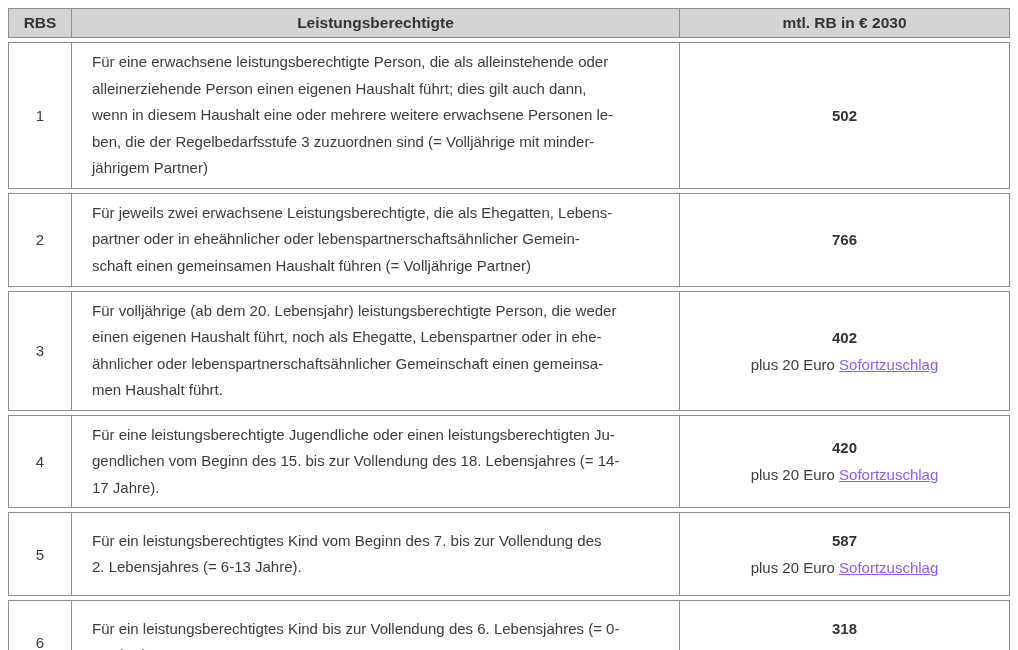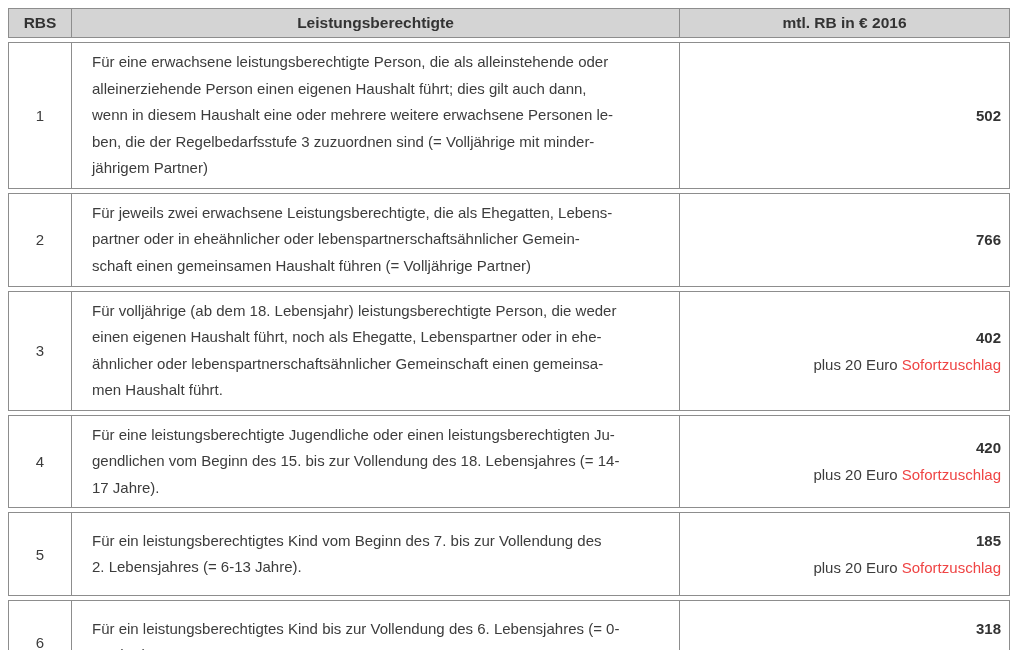--- a/index.html
+++ b/index.html
@@ -48,33 +48,34 @@
     color: #3c3c3c;
   }
   td.desc {
     padding: 6px 18px 6px 20px;
     line-height: 26.5px;
     white-space: pre-line;
     text-align: left;
     margin-top: 48px;
   }
   td.amount {
-    text-align: right;
+    text-align: center;
     line-height: 27px;
     padding: 14px 8px;
   }
   .amount-value {
     font-weight: bold;
     color: #333333;
   }
   .surcharge {
     color: #3c3c3c;
   }
   a.link {
-    color: #ef4444;
+    color: #8b5cf6;
+    text-decoration: underline;
     cursor: pointer;
   }
   tbody tr:nth-child(1) td { height: 144px; }
   tbody tr:nth-child(2) td { height: 94px; }
   tbody tr:nth-child(3) td { height: 118px; }
   tbody tr:nth-child(4) td { height: 92px; }
   tbody tr:nth-child(5) td { height: 65px; }
   tbody tr:nth-child(6) td { height: 72px; }
 </style>
 </head>
@@ -83,21 +84,21 @@
 <table class="rbs-table">
   <colgroup>
     <col class="c1">
     <col class="c2">
     <col class="c3">
   </colgroup>
   <thead>
     <tr>
       <th>RBS</th>
       <th>Leistungsberechtigte</th>
-      <th>mtl. RB in € 2016</th>
+      <th>mtl. RB in € 2030</th>
     </tr>
   </thead>
   <tbody>
     <tr>
       <td class="rbs">1</td>
       <td class="desc">Für eine erwachsene leistungsberechtigte Person, die als alleinstehende oder
 alleinerziehende Person einen eigenen Haushalt führt; dies gilt auch dann,
 wenn in diesem Haushalt eine oder mehrere weitere erwachsene Personen le-
 ben, die der Regelbedarfsstufe 3 zuzuordnen sind (= Volljährige mit minder-
 jährigem Partner)</td>
@@ -111,21 +112,21 @@
       <td class="desc">Für jeweils zwei erwachsene Leistungsberechtigte, die als Ehegatten, Lebens-
 partner oder in eheähnlicher oder lebenspartnerschaftsähnlicher Gemein-
 schaft einen gemeinsamen Haushalt führen (= Volljährige Partner)</td>
       <td class="amount">
         <div class="amount-value">766</div>
         <div class="surcharge"><span></span><a class="link"></a></div>
       </td>
     </tr>
     <tr>
       <td class="rbs">3</td>
-      <td class="desc">Für volljährige (ab dem 18. Lebensjahr) leistungsberechtigte Person, die weder
+      <td class="desc">Für volljährige (ab dem 20. Lebensjahr) leistungsberechtigte Person, die weder
 einen eigenen Haushalt führt, noch als Ehegatte, Lebenspartner oder in ehe-
 ähnlicher oder lebenspartnerschaftsähnlicher Gemeinschaft einen gemeinsa-
 men Haushalt führt.</td>
       <td class="amount">
         <div class="amount-value">402</div>
         <div class="surcharge"><span>plus 20 Euro </span><a class="link">Sofortzuschlag</a></div>
       </td>
     </tr>
     <tr>
       <td class="rbs">4</td>
@@ -135,21 +136,21 @@
       <td class="amount">
         <div class="amount-value">420</div>
         <div class="surcharge"><span>plus 20 Euro </span><a class="link">Sofortzuschlag</a></div>
       </td>
     </tr>
     <tr>
       <td class="rbs">5</td>
       <td class="desc">Für ein leistungsberechtigtes Kind vom Beginn des 7. bis zur Vollendung des
 2. Lebensjahres (= 6-13 Jahre).</td>
       <td class="amount">
-        <div class="amount-value">185</div>
+        <div class="amount-value">587</div>
         <div class="surcharge"><span>plus 20 Euro </span><a class="link">Sofortzuschlag</a></div>
       </td>
     </tr>
     <tr>
       <td class="rbs">6</td>
       <td class="desc">Für ein leistungsberechtigtes Kind bis zur Vollendung des 6. Lebensjahres (= 0-
 5 Jahre).</td>
       <td class="amount">
         <div class="amount-value">318</div>
         <div class="surcharge"><span>plus 20 Euro </span><a class="link">Sofortzuschlag</a></div>

